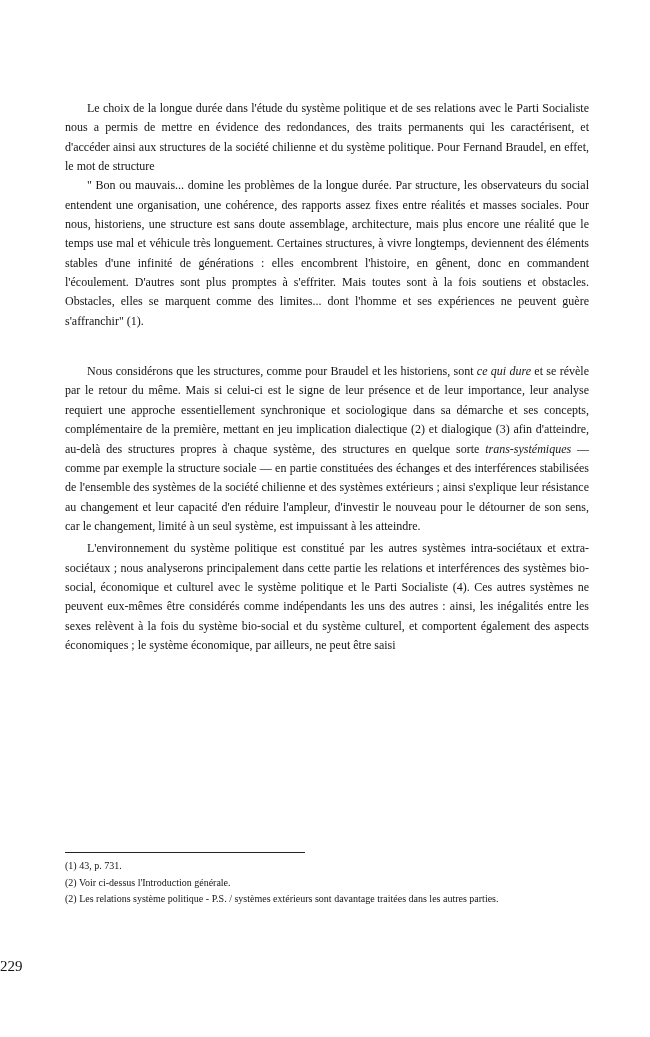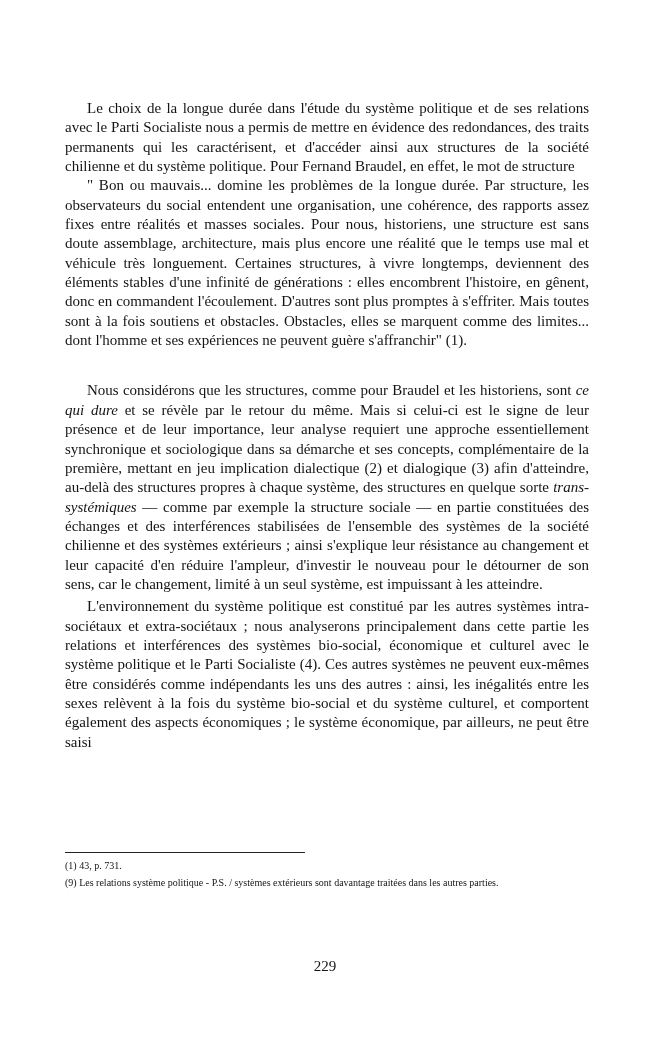--- a/index.html
+++ b/index.html
@@ -5,53 +5,54 @@
     html, body { margin: 0; padding: 0; background: #ffffff; }
     body {
       width: 650px; height: 1037px; position: relative; overflow: hidden;
       font-family: "Liberation Serif", "DejaVu Serif", serif;
       color: #141414;
     }
     .page {
       position: absolute; left: 65px; top: 99px; width: 524px;
     }
     .para {
-      margin: 0; font-size: 15px; line-height: 19.35px;
+      margin: 0; font-size: 12px; line-height: 19.35px;
       text-align: justify; text-indent: 22px;
       hyphens: none;
     }
     .para.quote { text-indent: 22px; }
     .gap { height: 19px; }
     em { }
     .footnote-rule {
       position: absolute; left: 65px; top: 852px; width: 240px; height: 0;
       border-top: 1px solid #222;
     }
     .footnotes {
       position: absolute; left: 65px; top: 858px; width: 524px;
       font-size: 10px; line-height: 16.5px; text-align: left;
     }
     .footnotes div { margin: 0; }
     .page-number {
       position: absolute; left: 0; width: 650px; top: 958px;
-      text-align: center; font-size: 15px;
+      text-align: left; font-size: 15px;
     }
   </style>
 </head>
 <body>
 
 <div class="page">
   <p class="para">Le choix de la longue durée dans l'étude du système politique et de ses relations avec le Parti Socialiste nous a permis de mettre en évidence des redondances, des traits permanents qui les caractérisent, et d'accéder ainsi aux structures de la société chilienne et du système politique. Pour Fernand Braudel, en effet, le mot de structure</p>
   <p class="para quote">" Bon ou mauvais... domine les problèmes de la longue durée. Par structure, les observateurs du social entendent une organisation, une cohérence, des rapports assez fixes entre réalités et masses sociales. Pour nous, historiens, une structure est sans doute assemblage, architecture, mais plus encore une réalité que le temps use mal et véhicule très longuement. Certaines structures, à vivre longtemps, deviennent des éléments stables d'une infinité de générations : elles encombrent l'histoire, en gênent, donc en commandent l'écoulement. D'autres sont plus promptes à s'effriter. Mais toutes sont à la fois soutiens et obstacles. Obstacles, elles se marquent comme des limites... dont l'homme et ses expériences ne peuvent guère s'affranchir" (1).</p>
   <div class="gap"></div>
   <div class="gap" style="height:12px"></div>
   <p class="para"><span>Nous considérons que les structures, comme pour Braudel et les historiens, sont </span><em>ce qui dure</em><span> et se révèle par le retour du même. Mais si celui-ci est le signe de leur présence et de leur importance, leur analyse requiert une approche essentiellement synchronique et sociologique dans sa démarche et ses concepts, complémentaire de la première, mettant en jeu implication dialectique (2) et dialogique (3) afin d'atteindre, au-delà des structures propres à chaque système, des structures en quelque sorte </span><em>trans-systémiques</em><span> — comme par exemple la structure sociale — en partie constituées des échanges et des interférences stabilisées de l'ensemble des systèmes de la société chilienne et des systèmes extérieurs ; ainsi s'explique leur résistance au changement et leur capacité d'en réduire l'ampleur, d'investir le nouveau pour le détourner de son sens, car le changement, limité à un seul système, est impuissant à les atteindre.</span></p>
   <p class="para" style="margin-top:3px">L'environnement du système politique est constitué par les autres systèmes intra-sociétaux et extra-sociétaux ; nous analyserons principalement dans cette partie les relations et interférences des systèmes bio-social, économique et culturel avec le système politique et le Parti Socialiste (4). Ces autres systèmes ne peuvent eux-mêmes être considérés comme indépendants les uns des autres : ainsi, les inégalités entre les sexes relèvent à la fois du système bio-social et du système culturel, et comportent également des aspects économiques ; le système économique, par ailleurs, ne peut être saisi</p>
 </div>
 
 <div class="footnote-rule"></div>
 
 <div class="footnotes">
   <div>(1) 43, p. 731.</div>
-  <div>(9) Les relations système politique - P.S. / systèmes extérieurs sont davantage traitées dans les autres parties.</div>
+  <div>(2) Voir ci-dessus l'Introduction générale.</div>
+  <div>(2) Les relations système politique - P.S. / systèmes extérieurs sont davantage traitées dans les autres parties.</div>
 </div>
 
 <div class="page-number">229</div>
 
 </body></html>

